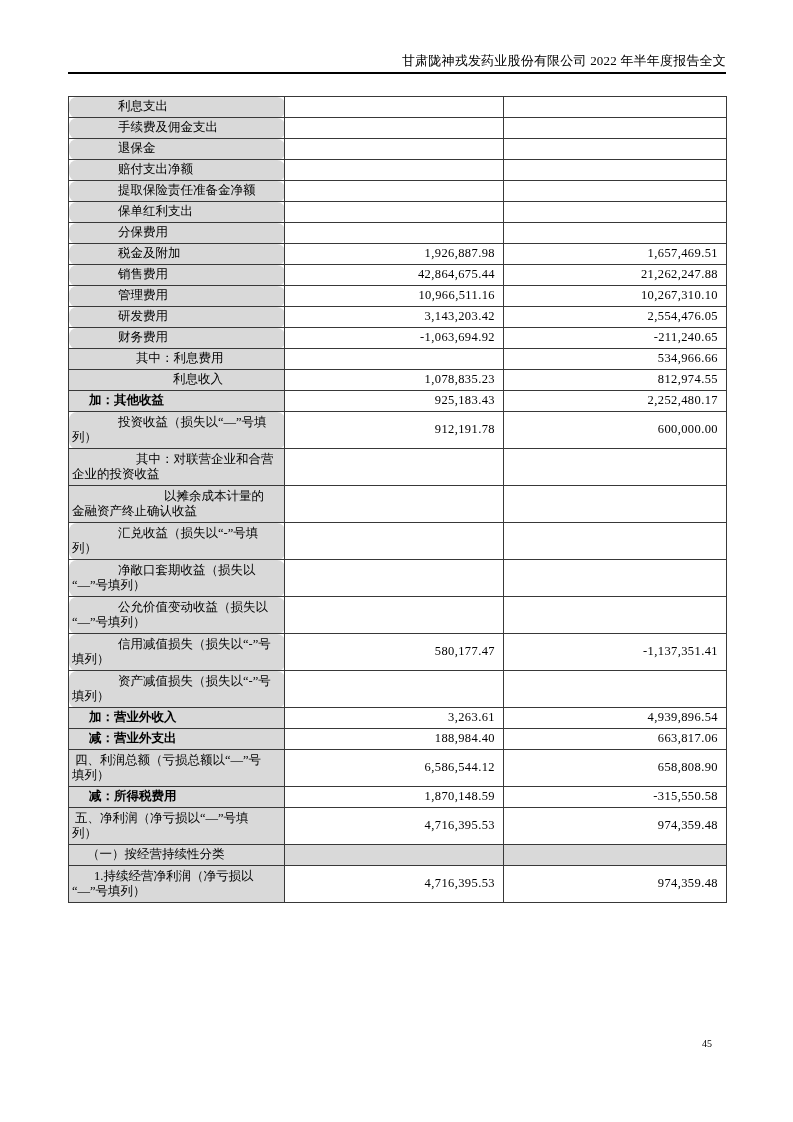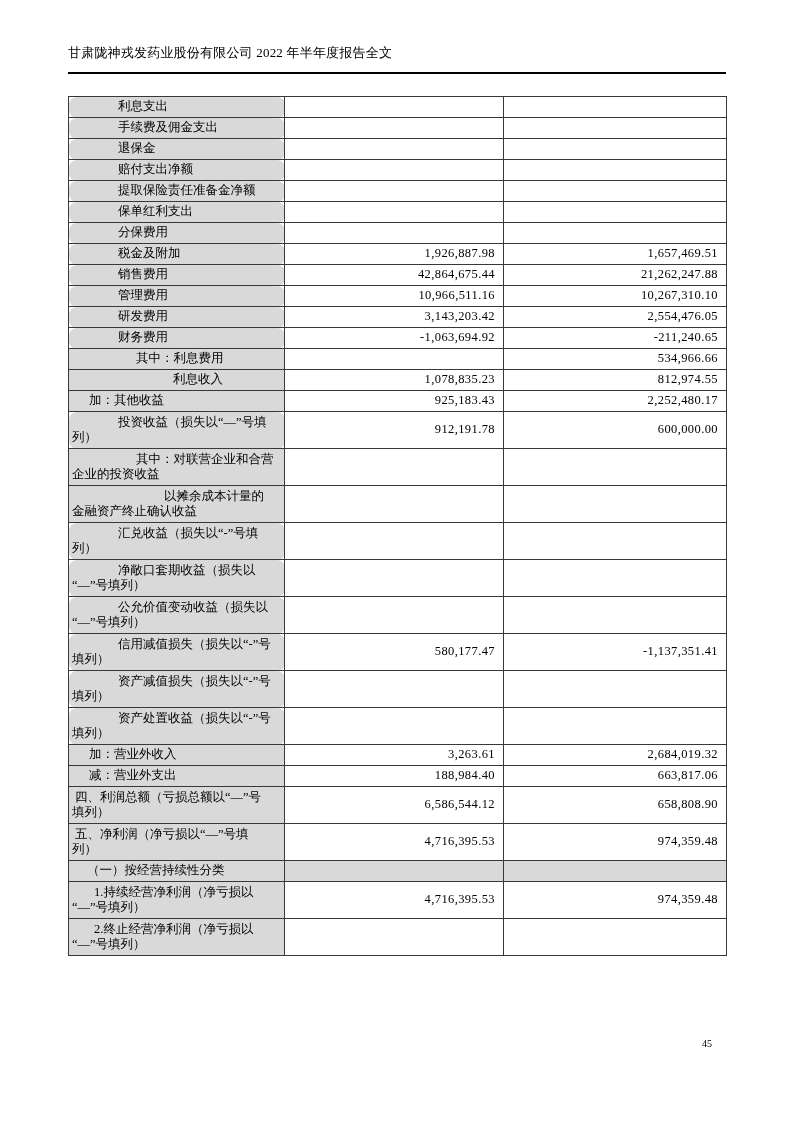--- a/index.html
+++ b/index.html
@@ -2,22 +2,22 @@
 <html><head>
 <meta charset="utf-8">
 <style>
   html,body{margin:0;padding:0;background:#ffffff;}
   .page{
     position:relative;width:793px;height:1122px;background:#ffffff;
     font-family:"Liberation Serif","DejaVu Serif",serif;color:#000;
     overflow:hidden;
   }
   .report-header{
-    position:absolute;top:44px;left:68px;width:658px;
-    font-size:13px;letter-spacing:0.2px;white-space:nowrap;
+    position:absolute;top:52px;left:68px;width:658px;
+    text-align:right;font-size:13px;letter-spacing:0.2px;white-space:nowrap;
   }
   .header-rule{
     position:absolute;top:72px;left:68px;width:658px;height:0;
     border-bottom:2px solid #000;
   }
   table.fin{
     position:absolute;top:96px;left:68px;width:658px;
     border-collapse:collapse;table-layout:fixed;font-size:12.5px;
   }
   table.fin td{
@@ -31,21 +31,21 @@
   td.val-cell{
     background:#ffffff;text-align:right;
     padding:2px 8px 2px 2px;letter-spacing:0.4px;
   }
   tr.single{height:21px;}
   tr.double{height:37px;}
   tr.shaded td.val-cell{background:#d9d9d9;}
   
   .ind-sec  {text-indent:3px;}
   .ind-cls  {text-indent:15px;}
-  .ind-add  {text-indent:17px;}
+  .ind-add  {text-indent:17px;font-weight:bold;}
   .ind-num  {text-indent:22px;}
   .ind-item {text-indent:46px;border-radius:8px;}
   .ind-qz   {text-indent:64px;}
   .ind-deep2{text-indent:92px;margin-top:8px;}
   .ind-deep {text-indent:101px;}
   .page-number{
     position:absolute;top:1038px;left:702px;font-size:10px;
   }
 </style>
 </head>
@@ -180,63 +180,56 @@
 填列）</td>
           <td class="val-cell">580,177.47</td>
           <td class="val-cell">-1,137,351.41</td>
         </tr>
         <tr class="double">
           <td class="label-cell ind-item">资产减值损失（损失以“-”号
 填列）</td>
           <td class="val-cell"></td>
           <td class="val-cell"></td>
         </tr>
-        <tr class="double">
-          <td class="label-cell ind-item">资产处置收益（损失以“-”号
-填列）</td>
-          <td class="val-cell"></td>
-          <td class="val-cell"></td>
-        </tr>
         <tr class="single">
           <td class="label-cell ind-add">加：营业外收入</td>
           <td class="val-cell">3,263.61</td>
-          <td class="val-cell">2,684,019.32</td>
+          <td class="val-cell">4,939,896.54</td>
         </tr>
         <tr class="single">
           <td class="label-cell ind-add">减：营业外支出</td>
           <td class="val-cell">188,984.40</td>
           <td class="val-cell">663,817.06</td>
         </tr>
         <tr class="double">
           <td class="label-cell ind-sec">四、利润总额（亏损总额以“—”号
 填列）</td>
           <td class="val-cell">6,586,544.12</td>
           <td class="val-cell">658,808.90</td>
         </tr>
+        <tr class="single">
+          <td class="label-cell ind-add">减：所得税费用</td>
+          <td class="val-cell">1,870,148.59</td>
+          <td class="val-cell">-315,550.58</td>
+        </tr>
         <tr class="double">
           <td class="label-cell ind-sec">五、净利润（净亏损以“—”号填
 列）</td>
           <td class="val-cell">4,716,395.53</td>
           <td class="val-cell">974,359.48</td>
         </tr>
         <tr class="single shaded">
           <td class="label-cell ind-cls">（一）按经营持续性分类</td>
           <td class="val-cell"></td>
           <td class="val-cell"></td>
         </tr>
         <tr class="double">
           <td class="label-cell ind-num">1.持续经营净利润（净亏损以
 “—”号填列）</td>
           <td class="val-cell">4,716,395.53</td>
           <td class="val-cell">974,359.48</td>
         </tr>
-        <tr class="double">
-          <td class="label-cell ind-num">2.终止经营净利润（净亏损以
-“—”号填列）</td>
-          <td class="val-cell"></td>
-          <td class="val-cell"></td>
-        </tr>
       </tbody>
   </table>
 
   <div class="page-number">45</div>
 
 </div>
 
 </body></html>

